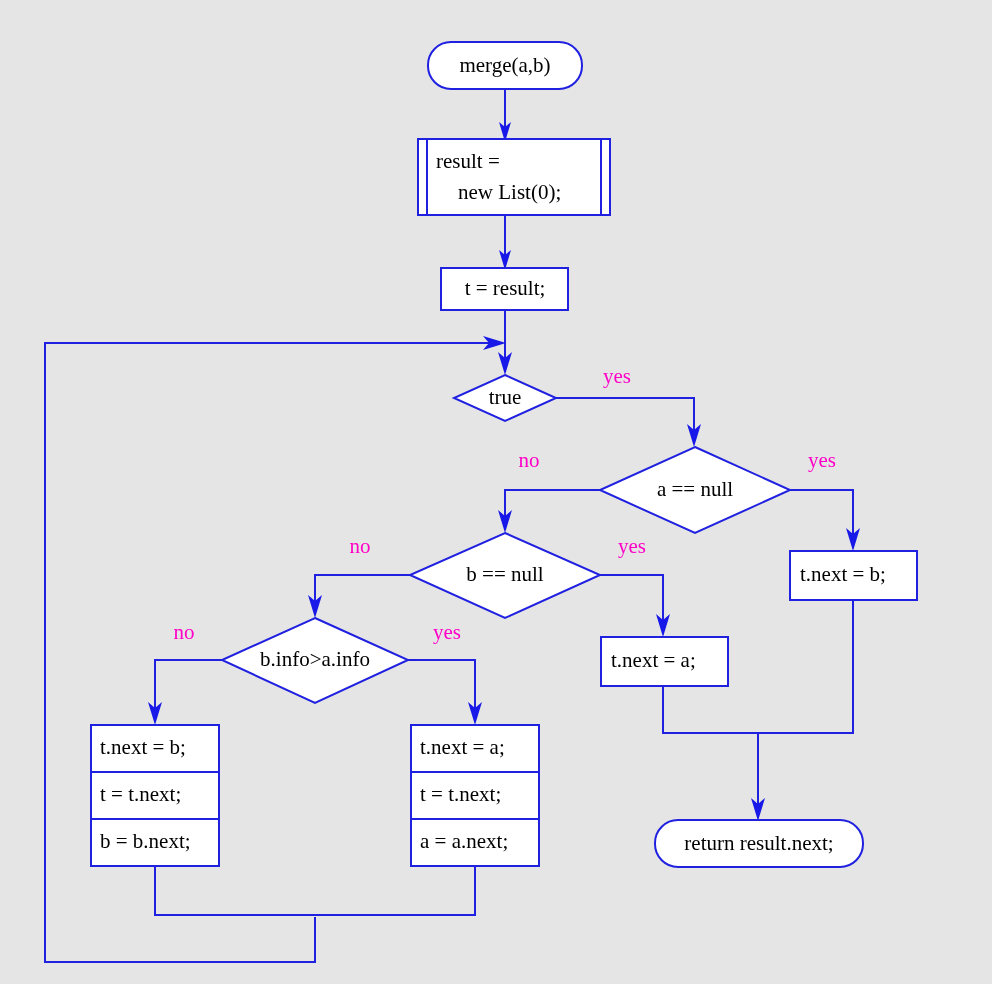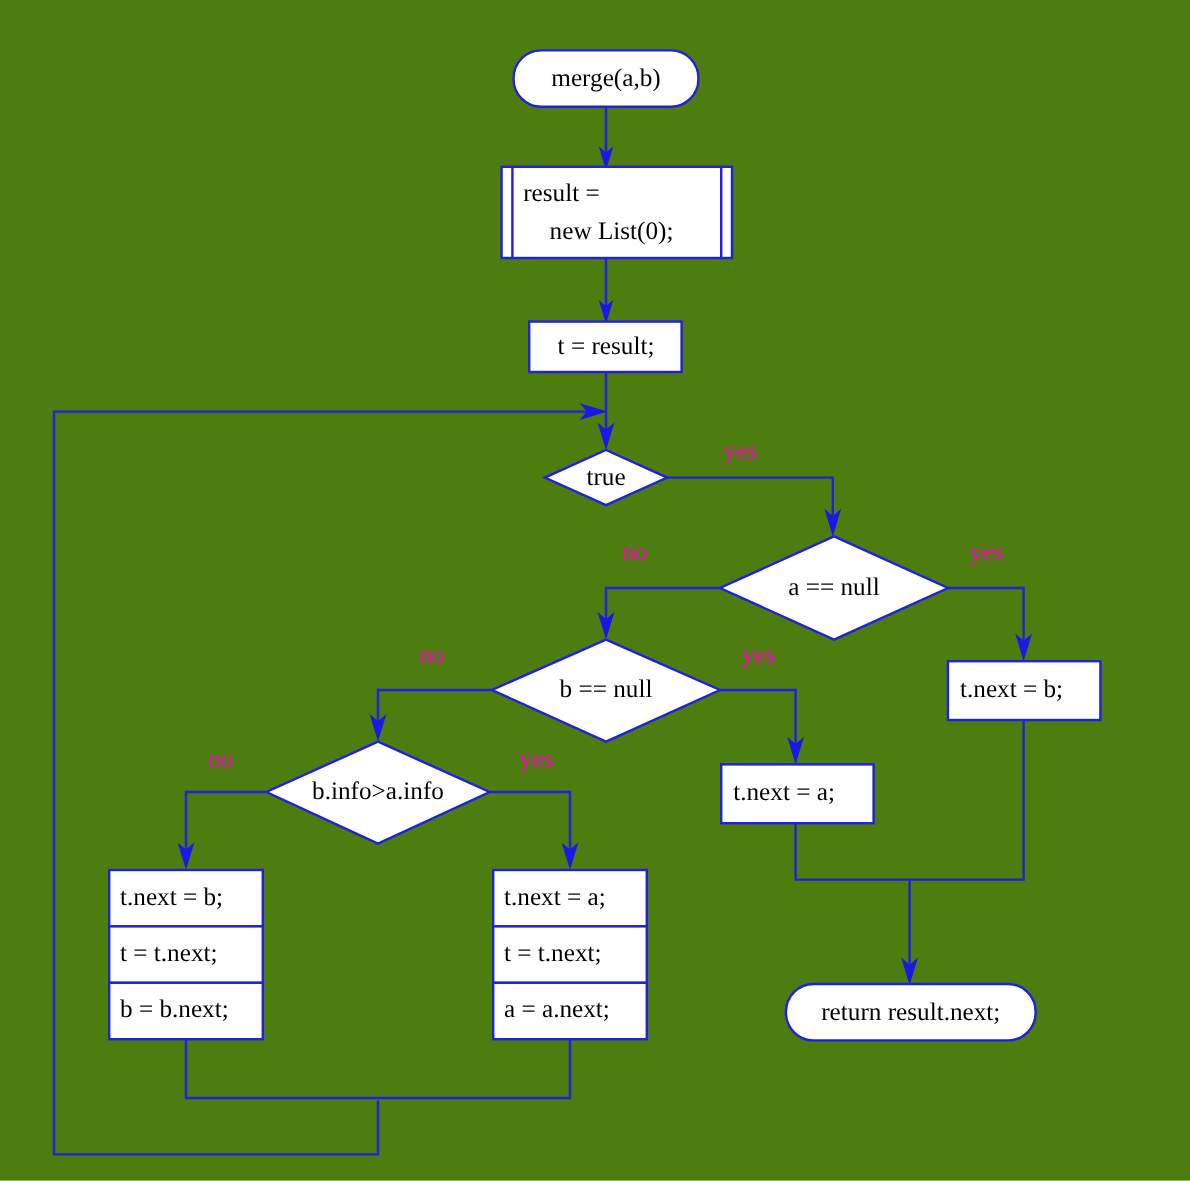--- a/index.html
+++ b/index.html
@@ -8,21 +8,21 @@
     padding: 0;
     background: #ffffff;
   }
   body {
     font-family: "Liberation Serif", "DejaVu Serif", serif;
   }
   #flowchart-canvas {
     position: relative;
     width: 992px;
     height: 984px;
-    background: #4d7c0f;
+    background: #e5e5e5;
     overflow: hidden;
   }
   #flow-svg {
     position: absolute;
     left: 0;
     top: 0;
     width: 992px;
     height: 984px;
   }
   .node-text {

